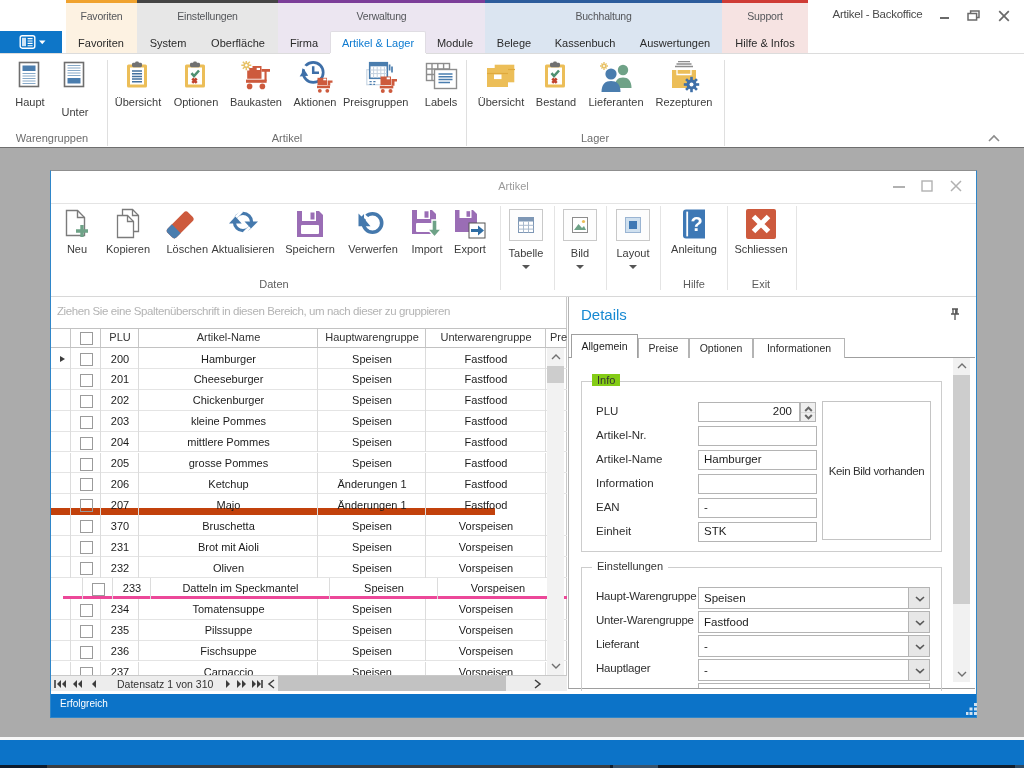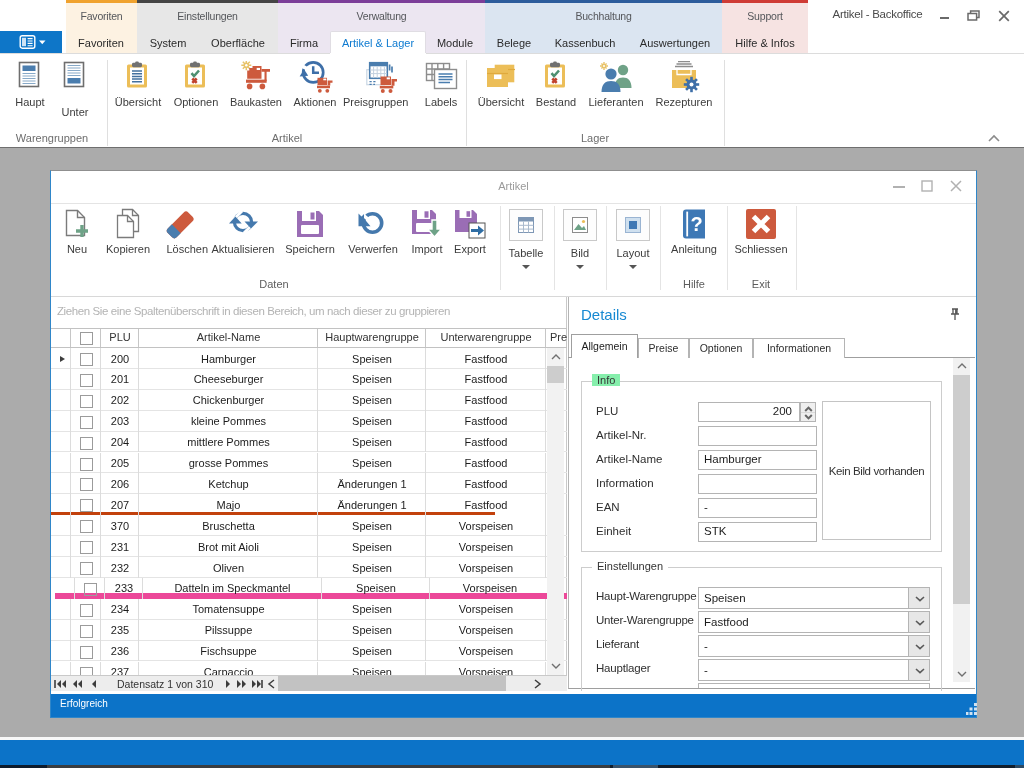--- a/index.html
+++ b/index.html
@@ -518,21 +518,21 @@
 <div style="position:absolute;left:87px;top:0;width:1px;height:20.9px;background:#dcdcdc"></div>
 <div style="position:absolute;left:266px;top:0;width:1px;height:20.9px;background:#dcdcdc"></div>
 <div style="position:absolute;left:374px;top:0;width:1px;height:20.9px;background:#dcdcdc"></div>
 <div style="position:absolute;left:494px;top:0;width:1px;height:20.9px;background:#dcdcdc"></div>
 <div style="position:absolute;left:29px;top:5px;width:13px;height:13px;border:1px solid #9b9b9b"></div>
 <div style="position:absolute;left:50px;top:4.5px;width:38px;text-align:center;font-size:11px;color:#1c1c1c;white-space:nowrap">206</div>
 <div style="position:absolute;left:88px;top:4.5px;width:179px;text-align:center;font-size:11px;color:#1c1c1c;white-space:nowrap">Ketchup</div>
 <div style="position:absolute;left:267px;top:4.5px;width:108px;text-align:center;font-size:11px;color:#1c1c1c;white-space:nowrap">Änderungen 1</div>
 <div style="position:absolute;left:375px;top:4.5px;width:120px;text-align:center;font-size:11px;color:#1c1c1c;white-space:nowrap">Fastfood</div>
 </div>
-<div style="position:absolute;left:0;top:146.3px;width:444px;height:20.9px;border-bottom:3px solid #c2410c">
+<div style="position:absolute;left:0;top:146.3px;width:444px;height:20.9px;border-bottom:7px solid #c2410c">
 <div style="position:absolute;left:19px;top:0;width:1px;height:20.9px;background:#dcdcdc"></div>
 <div style="position:absolute;left:49px;top:0;width:1px;height:20.9px;background:#dcdcdc"></div>
 <div style="position:absolute;left:87px;top:0;width:1px;height:20.9px;background:#dcdcdc"></div>
 <div style="position:absolute;left:266px;top:0;width:1px;height:20.9px;background:#dcdcdc"></div>
 <div style="position:absolute;left:374px;top:0;width:1px;height:20.9px;background:#dcdcdc"></div>
 <div style="position:absolute;left:494px;top:0;width:1px;height:20.9px;background:#dcdcdc"></div>
 <div style="position:absolute;left:29px;top:5px;width:13px;height:13px;border:1px solid #9b9b9b"></div>
 <div style="position:absolute;left:50px;top:4.5px;width:38px;text-align:center;font-size:11px;color:#1c1c1c;white-space:nowrap">207</div>
 <div style="position:absolute;left:88px;top:4.5px;width:179px;text-align:center;font-size:11px;color:#1c1c1c;white-space:nowrap">Majo</div>
 <div style="position:absolute;left:267px;top:4.5px;width:108px;text-align:center;font-size:11px;color:#1c1c1c;white-space:nowrap">Änderungen 1</div>
@@ -570,21 +570,21 @@
 <div style="position:absolute;left:87px;top:0;width:1px;height:20.9px;background:#dcdcdc"></div>
 <div style="position:absolute;left:266px;top:0;width:1px;height:20.9px;background:#dcdcdc"></div>
 <div style="position:absolute;left:374px;top:0;width:1px;height:20.9px;background:#dcdcdc"></div>
 <div style="position:absolute;left:494px;top:0;width:1px;height:20.9px;background:#dcdcdc"></div>
 <div style="position:absolute;left:29px;top:5px;width:13px;height:13px;border:1px solid #9b9b9b"></div>
 <div style="position:absolute;left:50px;top:4.5px;width:38px;text-align:center;font-size:11px;color:#1c1c1c;white-space:nowrap">232</div>
 <div style="position:absolute;left:88px;top:4.5px;width:179px;text-align:center;font-size:11px;color:#1c1c1c;white-space:nowrap">Oliven</div>
 <div style="position:absolute;left:267px;top:4.5px;width:108px;text-align:center;font-size:11px;color:#1c1c1c;white-space:nowrap">Speisen</div>
 <div style="position:absolute;left:375px;top:4.5px;width:120px;text-align:center;font-size:11px;color:#1c1c1c;white-space:nowrap">Vorspeisen</div>
 </div>
-<div style="position:absolute;left:4px;top:229.9px;width:516px;height:20.9px;border-bottom:6px solid #ec4899">
+<div style="position:absolute;left:12px;top:229.9px;width:516px;height:20.9px;border-bottom:3px solid #ec4899">
 <div style="position:absolute;left:19px;top:0;width:1px;height:20.9px;background:#dcdcdc"></div>
 <div style="position:absolute;left:49px;top:0;width:1px;height:20.9px;background:#dcdcdc"></div>
 <div style="position:absolute;left:87px;top:0;width:1px;height:20.9px;background:#dcdcdc"></div>
 <div style="position:absolute;left:266px;top:0;width:1px;height:20.9px;background:#dcdcdc"></div>
 <div style="position:absolute;left:374px;top:0;width:1px;height:20.9px;background:#dcdcdc"></div>
 <div style="position:absolute;left:494px;top:0;width:1px;height:20.9px;background:#dcdcdc"></div>
 <div style="position:absolute;left:29px;top:5px;width:13px;height:13px;border:1px solid #9b9b9b"></div>
 <div style="position:absolute;left:50px;top:4.5px;width:38px;text-align:center;font-size:11px;color:#1c1c1c;white-space:nowrap">233</div>
 <div style="position:absolute;left:88px;top:4.5px;width:179px;text-align:center;font-size:11px;color:#1c1c1c;white-space:nowrap">Datteln im Speckmantel</div>
 <div style="position:absolute;left:267px;top:4.5px;width:108px;text-align:center;font-size:11px;color:#1c1c1c;white-space:nowrap">Speisen</div>
@@ -711,21 +711,21 @@
 <div class="a" style="left:953px;top:358px;width:17px;height:324px;background:#f1f1f1">
 <svg style="position:absolute;left:3.5px;top:5px" width="10" height="6" viewBox="0 0 10 6">
       <path d="M1 5 L5 1 L9 5" fill="none" stroke="#707070" stroke-width="1.4"></path>
     </svg>
 <div style="position:absolute;left:0;top:17px;width:17px;height:229px;background:#cdcdcd"></div>
 <svg style="position:absolute;left:3.5px;top:313px" width="10" height="6" viewBox="0 0 10 6">
       <path d="M1 1 L5 5 L9 1" fill="none" stroke="#707070" stroke-width="1.4"></path>
     </svg>
 </div>
 <div class="a" style="left:581px;top:381px;width:361px;height:171px;border:1px solid #cdcdcd"></div>
-<div class="a" style="left:592px;top:374px;background:#86efac;padding:0 5px;font-size:11px;color:#333">Info</div>
+<div class="a" style="left:592px;top:374px;background:#84cc16;padding:0 5px;font-size:11px;color:#333">Info</div>
 <div class="a" style="left:596px;top:405px;font-size:11.5px;color:#2f2f2f">PLU</div>
 <div class="a" style="left:698px;top:402px;width:102px;height:20px;border:1px solid #b4b4b4;background:#fff"></div>
 <div class="a" style="left:596px;top:429px;font-size:11.5px;color:#2f2f2f">Artikel-Nr.</div>
 <div class="a" style="left:698px;top:426px;width:119px;height:20px;border:1px solid #b4b4b4;background:#fff"></div>
 <div class="a" style="left:596px;top:453px;font-size:11.5px;color:#2f2f2f">Artikel-Name</div>
 <div class="a" style="left:698px;top:450px;width:119px;height:20px;border:1px solid #b4b4b4;background:#fff"></div>
 <div class="a" style="left:704px;top:453px;font-size:11.5px;color:#1c1c1c">Hamburger</div>
 <div class="a" style="left:596px;top:477px;font-size:11.5px;color:#2f2f2f">Information</div>
 <div class="a" style="left:698px;top:474px;width:119px;height:20px;border:1px solid #b4b4b4;background:#fff"></div>
 <div class="a" style="left:596px;top:501px;font-size:11.5px;color:#2f2f2f">EAN</div>

